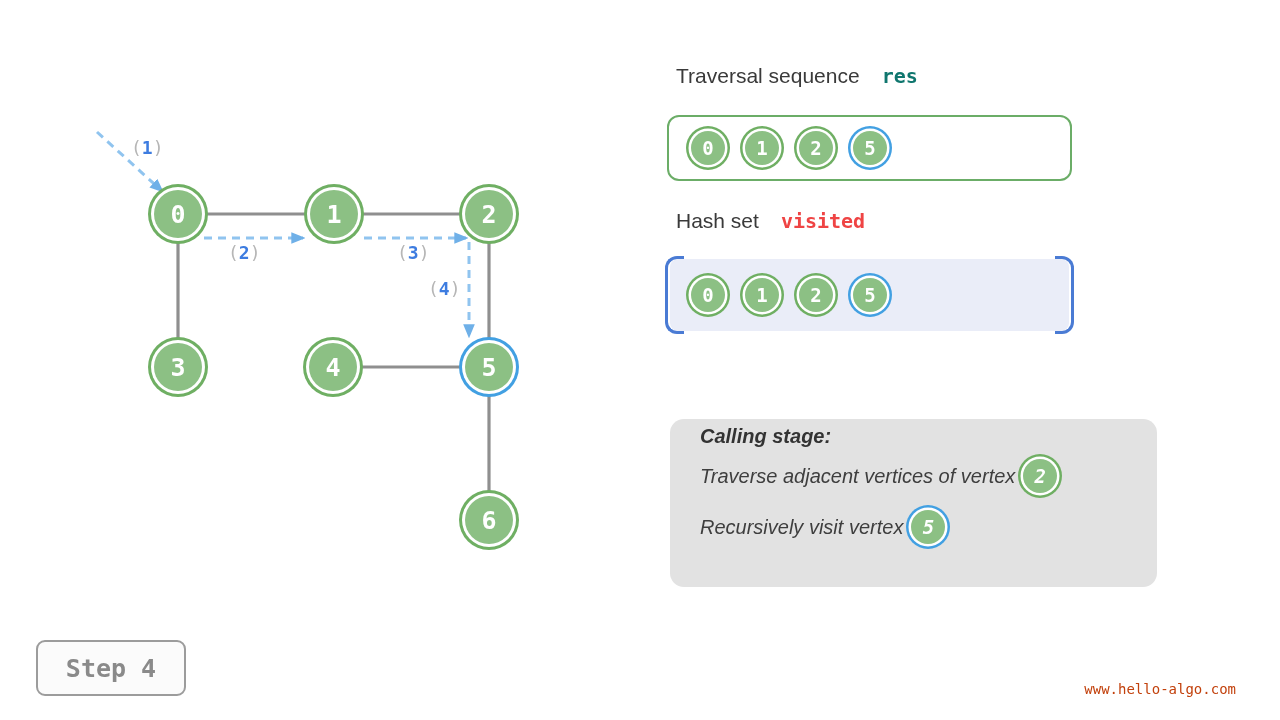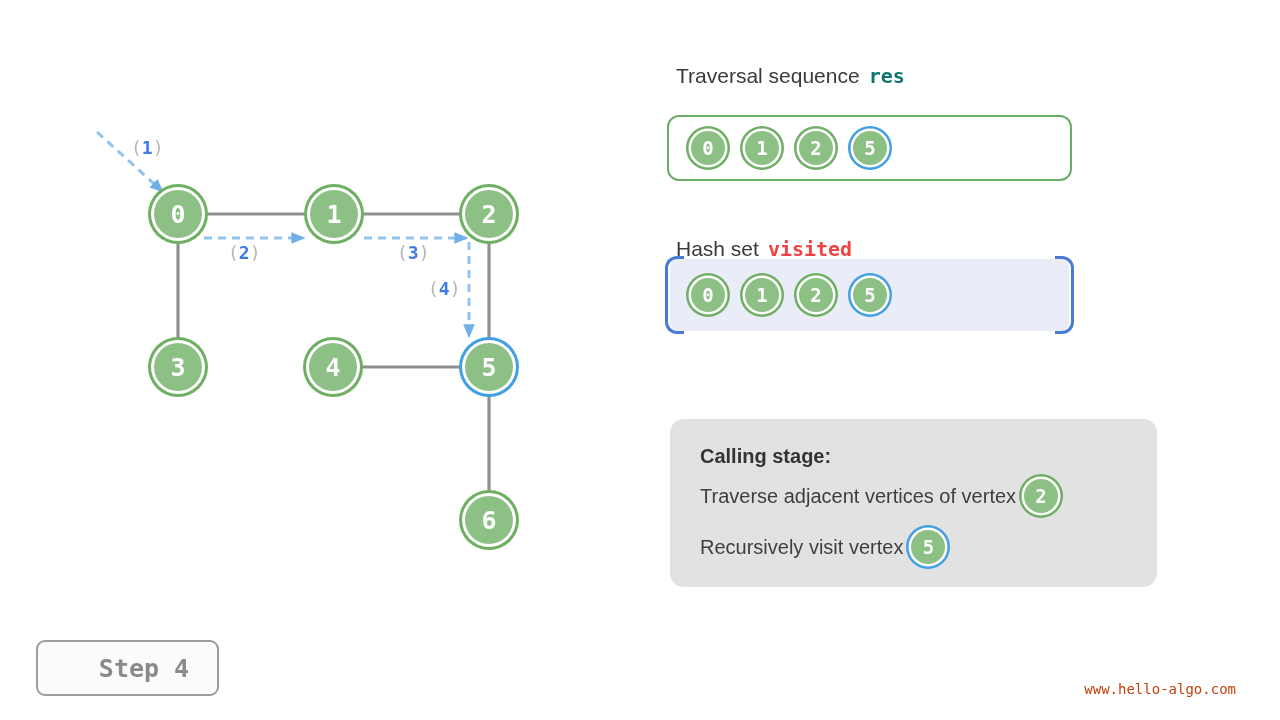--- a/index.html
+++ b/index.html
@@ -21,50 +21,50 @@
          display:inline-flex;align-items:center;justify-content:center;
          color:#ffffff;font-family:"DejaVu Sans Mono",monospace;font-size:19px;font-weight:bold;}
   .snode.hl{box-shadow:0 0 0 2.5px #ffffff,0 0 0 5px #42A0E2;}
 
   
   .alabel{position:absolute;font-family:"DejaVu Sans Mono",monospace;font-size:18px;line-height:1;}
   .alabel .p{color:#B6B6B6;}
   .alabel .n{color:#3D7CE0;font-weight:bold;}
 
   
-  .sec-title{position:absolute;font-size:21px;color:#3A3A3A;display:flex;gap:9px;align-items:baseline;}
+  .sec-title{position:absolute;font-size:21px;color:#3A3A3A;display:flex;gap:22px;align-items:baseline;}
   .code{font-family:"DejaVu Sans Mono",monospace;font-weight:bold;font-size:20px;}
   .code.green{color:#0f766e;}
   .code.blue{color:#ef4444;}
 
   
   .res-box{position:absolute;left:667px;top:115px;width:401px;height:62px;
            border:2px solid #6BAD67;border-radius:12px;background:#ffffff;}
   .circle-row{display:flex;align-items:center;gap:20px;height:100%;padding-left:22px;}
 
   
   .visited-box{position:absolute;left:665px;top:256px;width:409px;height:78px;}
   .visited-bg{position:absolute;left:5px;right:5px;top:3px;bottom:3px;background:#EAEDF8;border-radius:8px;}
   .bracket{position:absolute;top:0;bottom:0;width:16px;border:3px solid #4A7BD4;}
   .bracket.left{left:0;border-right:none;border-radius:12px 0 0 12px;}
   .bracket.right{right:0;border-left:none;border-radius:0 12px 12px 0;}
   .visited-box .circle-row{position:absolute;left:0;top:0;right:0;bottom:0;padding-left:26px;}
 
   
   .calling-box{position:absolute;left:670px;top:419px;width:487px;height:168px;background:#E2E2E2;
-               border-radius:14px;box-sizing:border-box;padding:26px 30px;color:#3E3E3E;}
+               border-radius:14px;box-sizing:border-box;padding:6px 30px;color:#3E3E3E;font-style:italic;}
   .calling-title{font-size:20px;font-weight:bold;color:#333333;}
   .calling-line{display:flex;align-items:center;gap:8px;font-size:20px;height:46px;margin-top:5px;}
   .calling-line:first-of-type{margin-top:14px;}
 
   
   .step-badge{position:absolute;left:36px;top:640px;width:146px;height:52px;
               border:2px solid #9C9C9C;border-radius:9px;background:#FBFBFB;
               display:flex;align-items:center;justify-content:center;
-              font-family:"DejaVu Sans Mono",monospace;font-size:25px;font-weight:bold;color:#8A8A8A;padding-left:33px;}
+              font-family:"DejaVu Sans Mono",monospace;font-size:25px;font-weight:bold;color:#8A8A8A;}
 
   
   .watermark{position:absolute;right:44px;bottom:23px;font-family:"DejaVu Sans Mono",monospace;
              font-size:14px;color:#c2410c;}
 </style>
 </head>
 <body>
 
 <div id="canvas">
 
@@ -109,21 +109,21 @@
 
   <div class="res-box">
     <div class="circle-row" id="res-items">
         <div class="snode">0</div>
         <div class="snode">1</div>
         <div class="snode">2</div>
         <div class="snode hl">5</div>
       </div>
   </div>
 
-  <div class="sec-title" style="left:676px;top:209px;margin-top:28px;">
+  <div class="sec-title" style="left:676px;top:209px;">
     <span>Hash set</span>
     <span class="code blue">visited</span>
   </div>
 
   <div class="visited-box">
     <div class="visited-bg"></div>
     <div class="bracket left"></div>
     <div class="bracket right"></div>
     <div class="circle-row" id="visited-items">
         <div class="snode">0</div>

